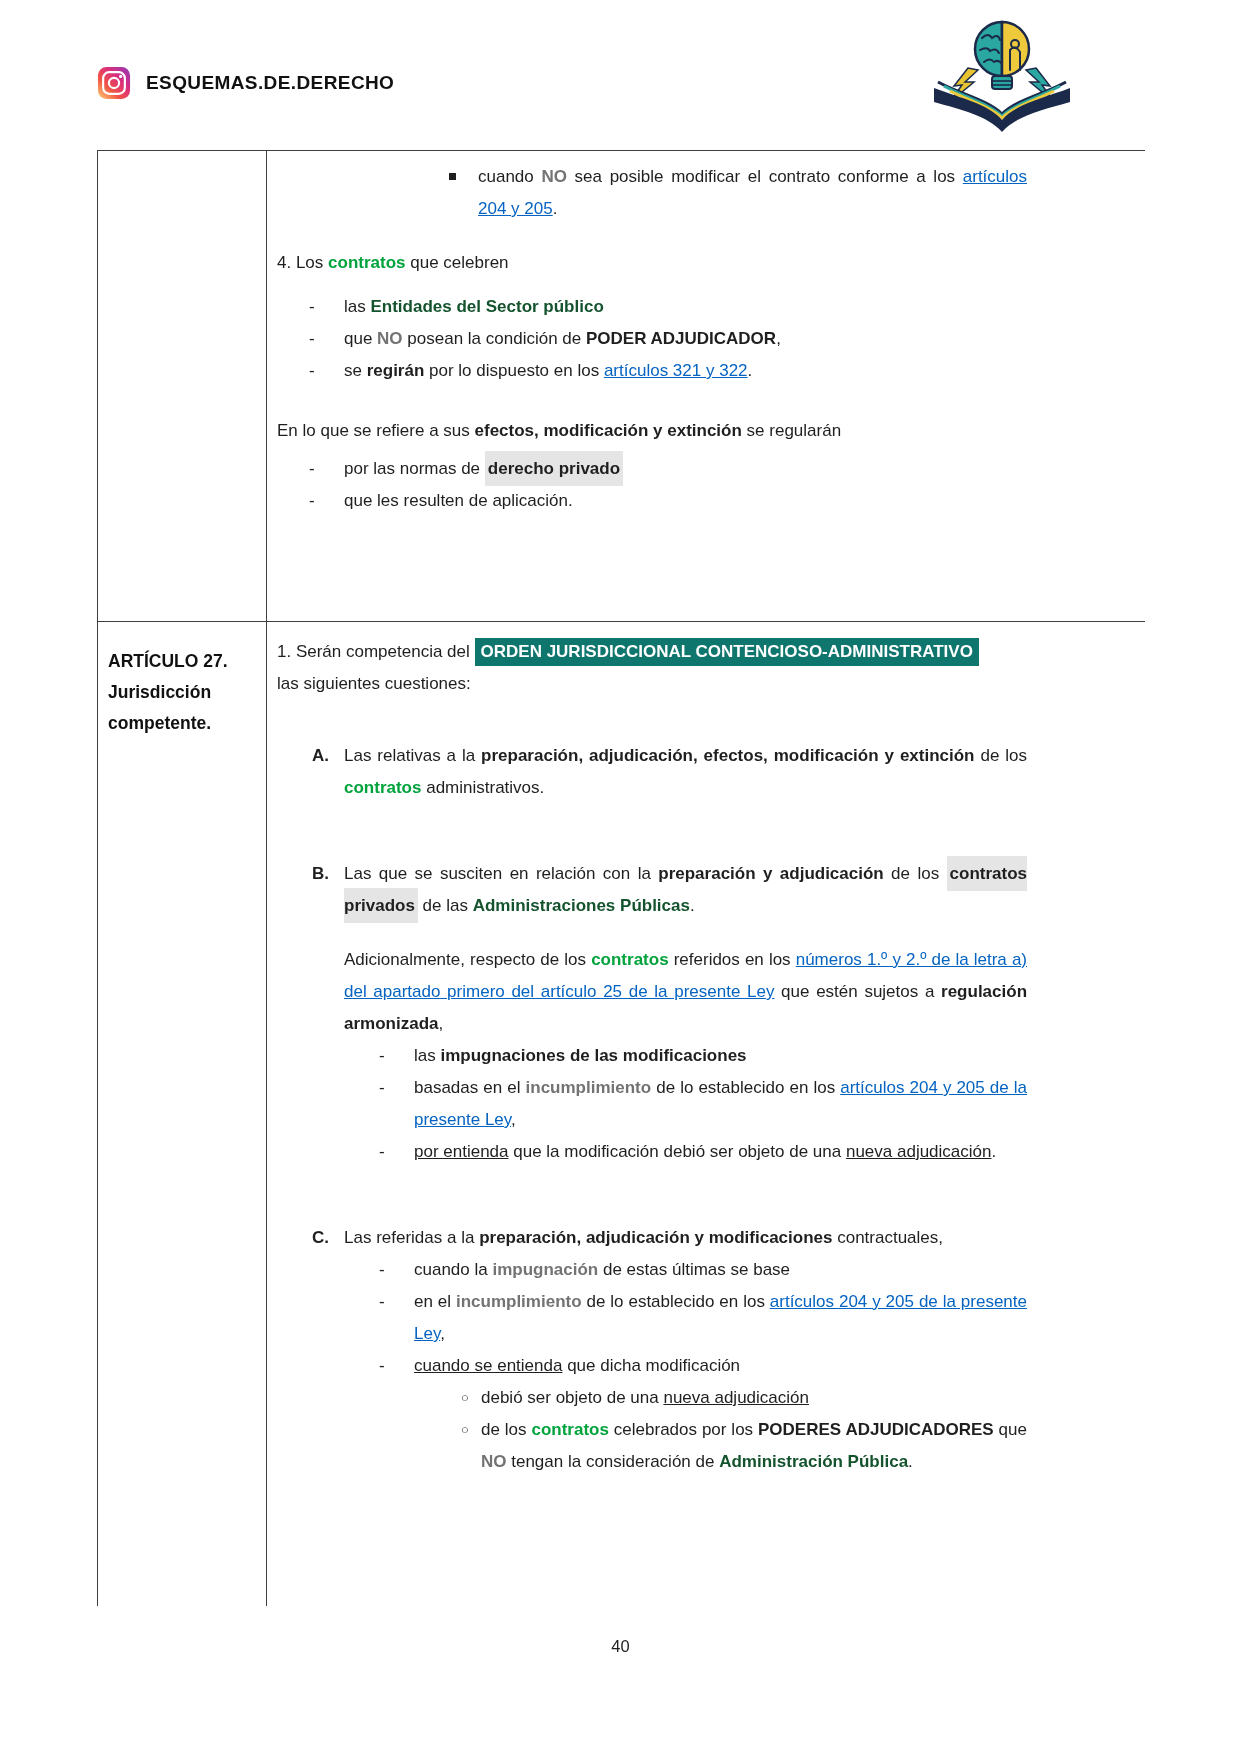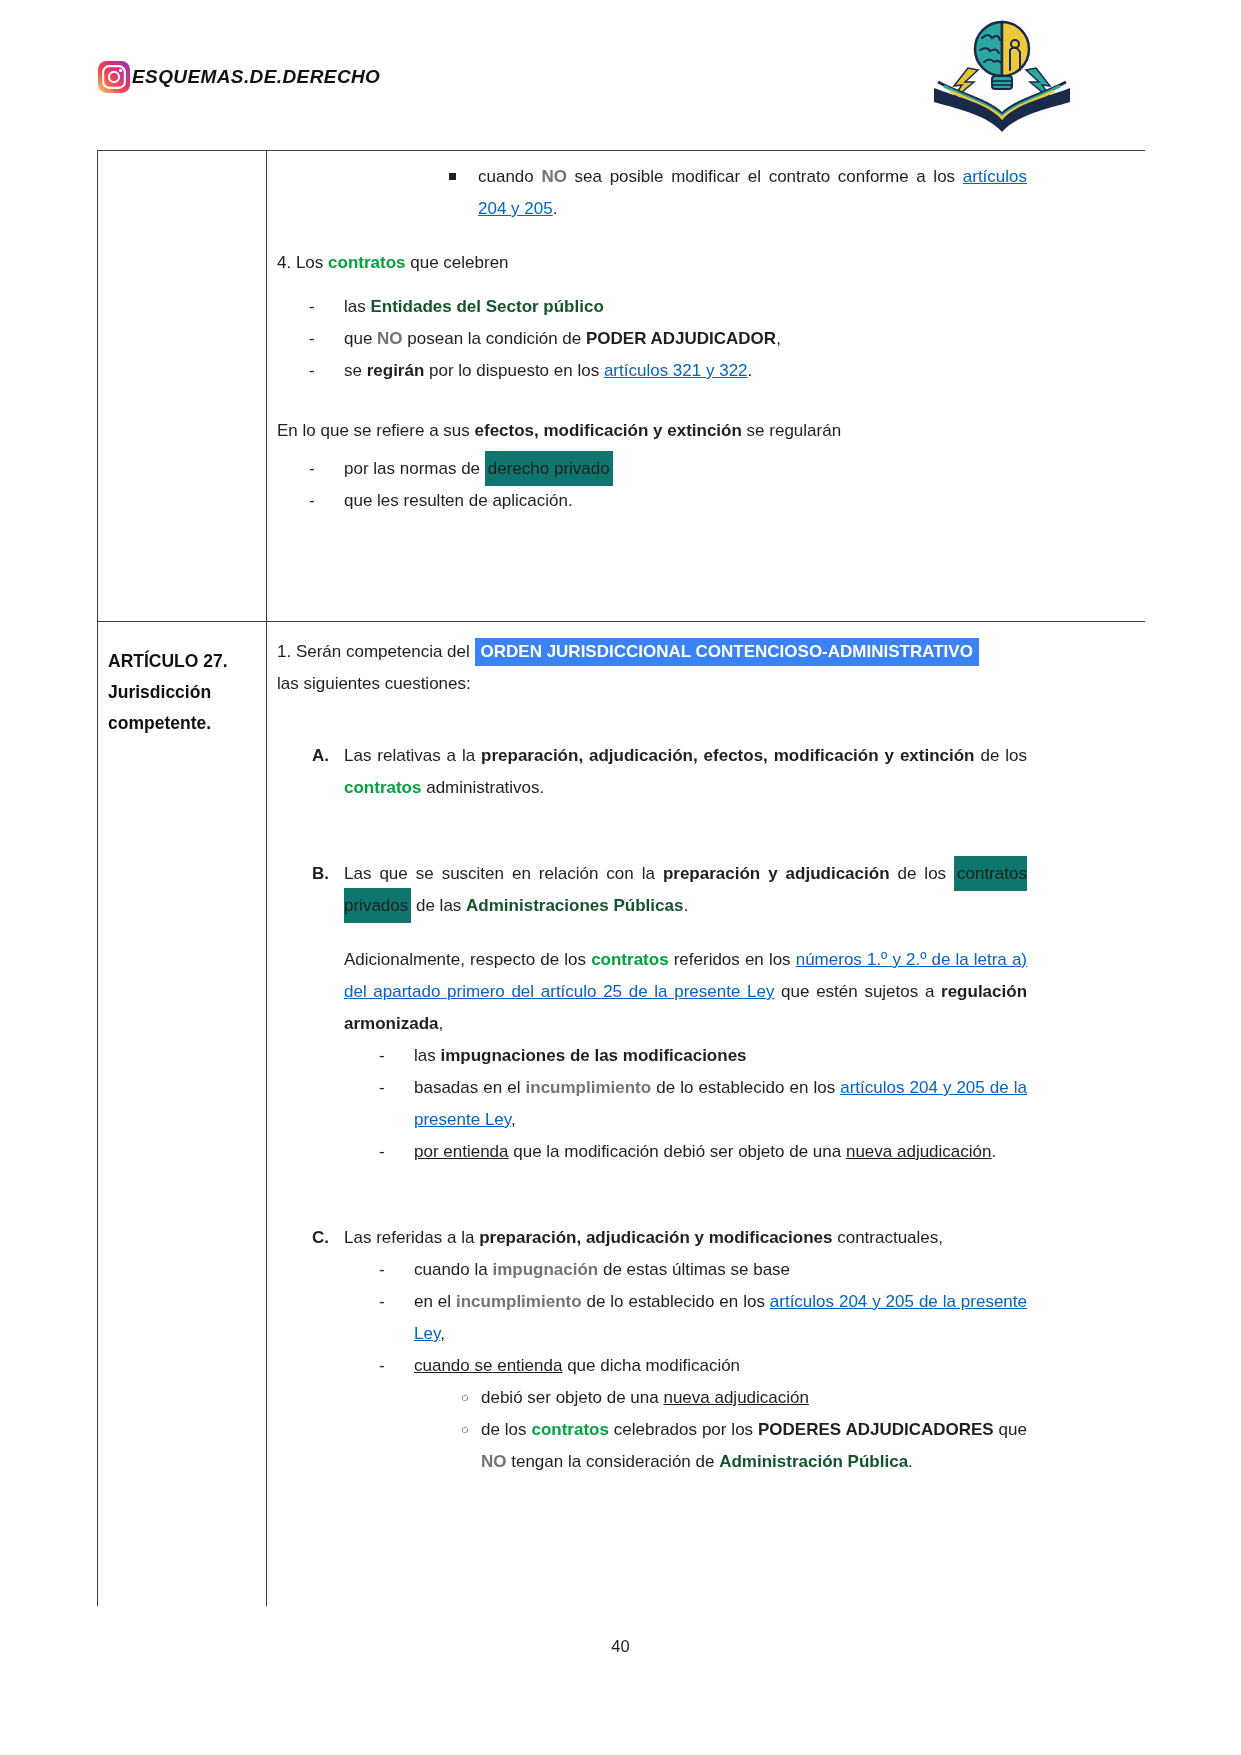--- a/index.html
+++ b/index.html
@@ -1,21 +1,21 @@
 <!DOCTYPE html>
 <html lang="es"><head>
 <meta charset="utf-8">
 <style>
   html,body{margin:0;padding:0;background:#e9e9e9;}
   .page{
     position:relative;width:1241px;height:1755px;background:#ffffff;margin:0 auto;
     font-family:"Liberation Sans","DejaVu Sans",sans-serif;color:#1f1f1f;overflow:hidden;
   }
   
-  .header{position:absolute;left:97px;top:60px;display:flex;align-items:center;gap:1px;font-style:italic;}
+  .header{position:absolute;left:97px;top:66px;display:flex;align-items:center;gap:15px;}
   .brand{font-size:19px;font-weight:700;letter-spacing:.4px;color:#111;}
   .logo{position:absolute;left:912px;top:10px;width:178px;height:132px;}
   
   .doc-table{
     position:absolute;left:97px;top:150px;width:1048px;
     border-top:1.5px solid #3f3f3f;box-sizing:border-box;
   }
   .row{display:flex;box-sizing:border-box;}
   .row1{height:470px;}
   .row2{height:985px;border-top:1.5px solid #3f3f3f;}
@@ -47,22 +47,22 @@
   .mb22{margin-bottom:22px;}.mb28{margin-bottom:28px;}
   .mb54{margin-bottom:54px;}.mb58{margin-bottom:40px;}
   
   .s-p{}
   .s-b{font-weight:700;}
   .s-g{font-weight:700;color:#00A33C;}
   .s-bl{font-weight:700;color:#14532d;}
   .s-r{font-weight:700;color:#737373;}
   .s-lk{color:#0563C1;text-decoration:underline;}
   .s-u{text-decoration:underline;}
-  .s-hp{background:#0f766e;font-weight:400;padding:8px 3px;}
-  .s-hg{background:#3b82f6;color:#ffffff;font-weight:700;padding:4px 6px 5px 6px;}
+  .s-hp{background:#e5e5e5;font-weight:700;padding:8px 3px;}
+  .s-hg{background:#0f766e;color:#ffffff;font-weight:700;padding:4px 6px 5px 6px;}
   
   .footer{position:absolute;left:0;top:1616px;width:100%;text-align:center;font-size:16.5px;color:#1f1f1f;margin-top:21px;}
 </style>
 </head>
 <body>
 
 <div class="page">
 
   <div class="header">
     <span style="display:inline-flex;">

